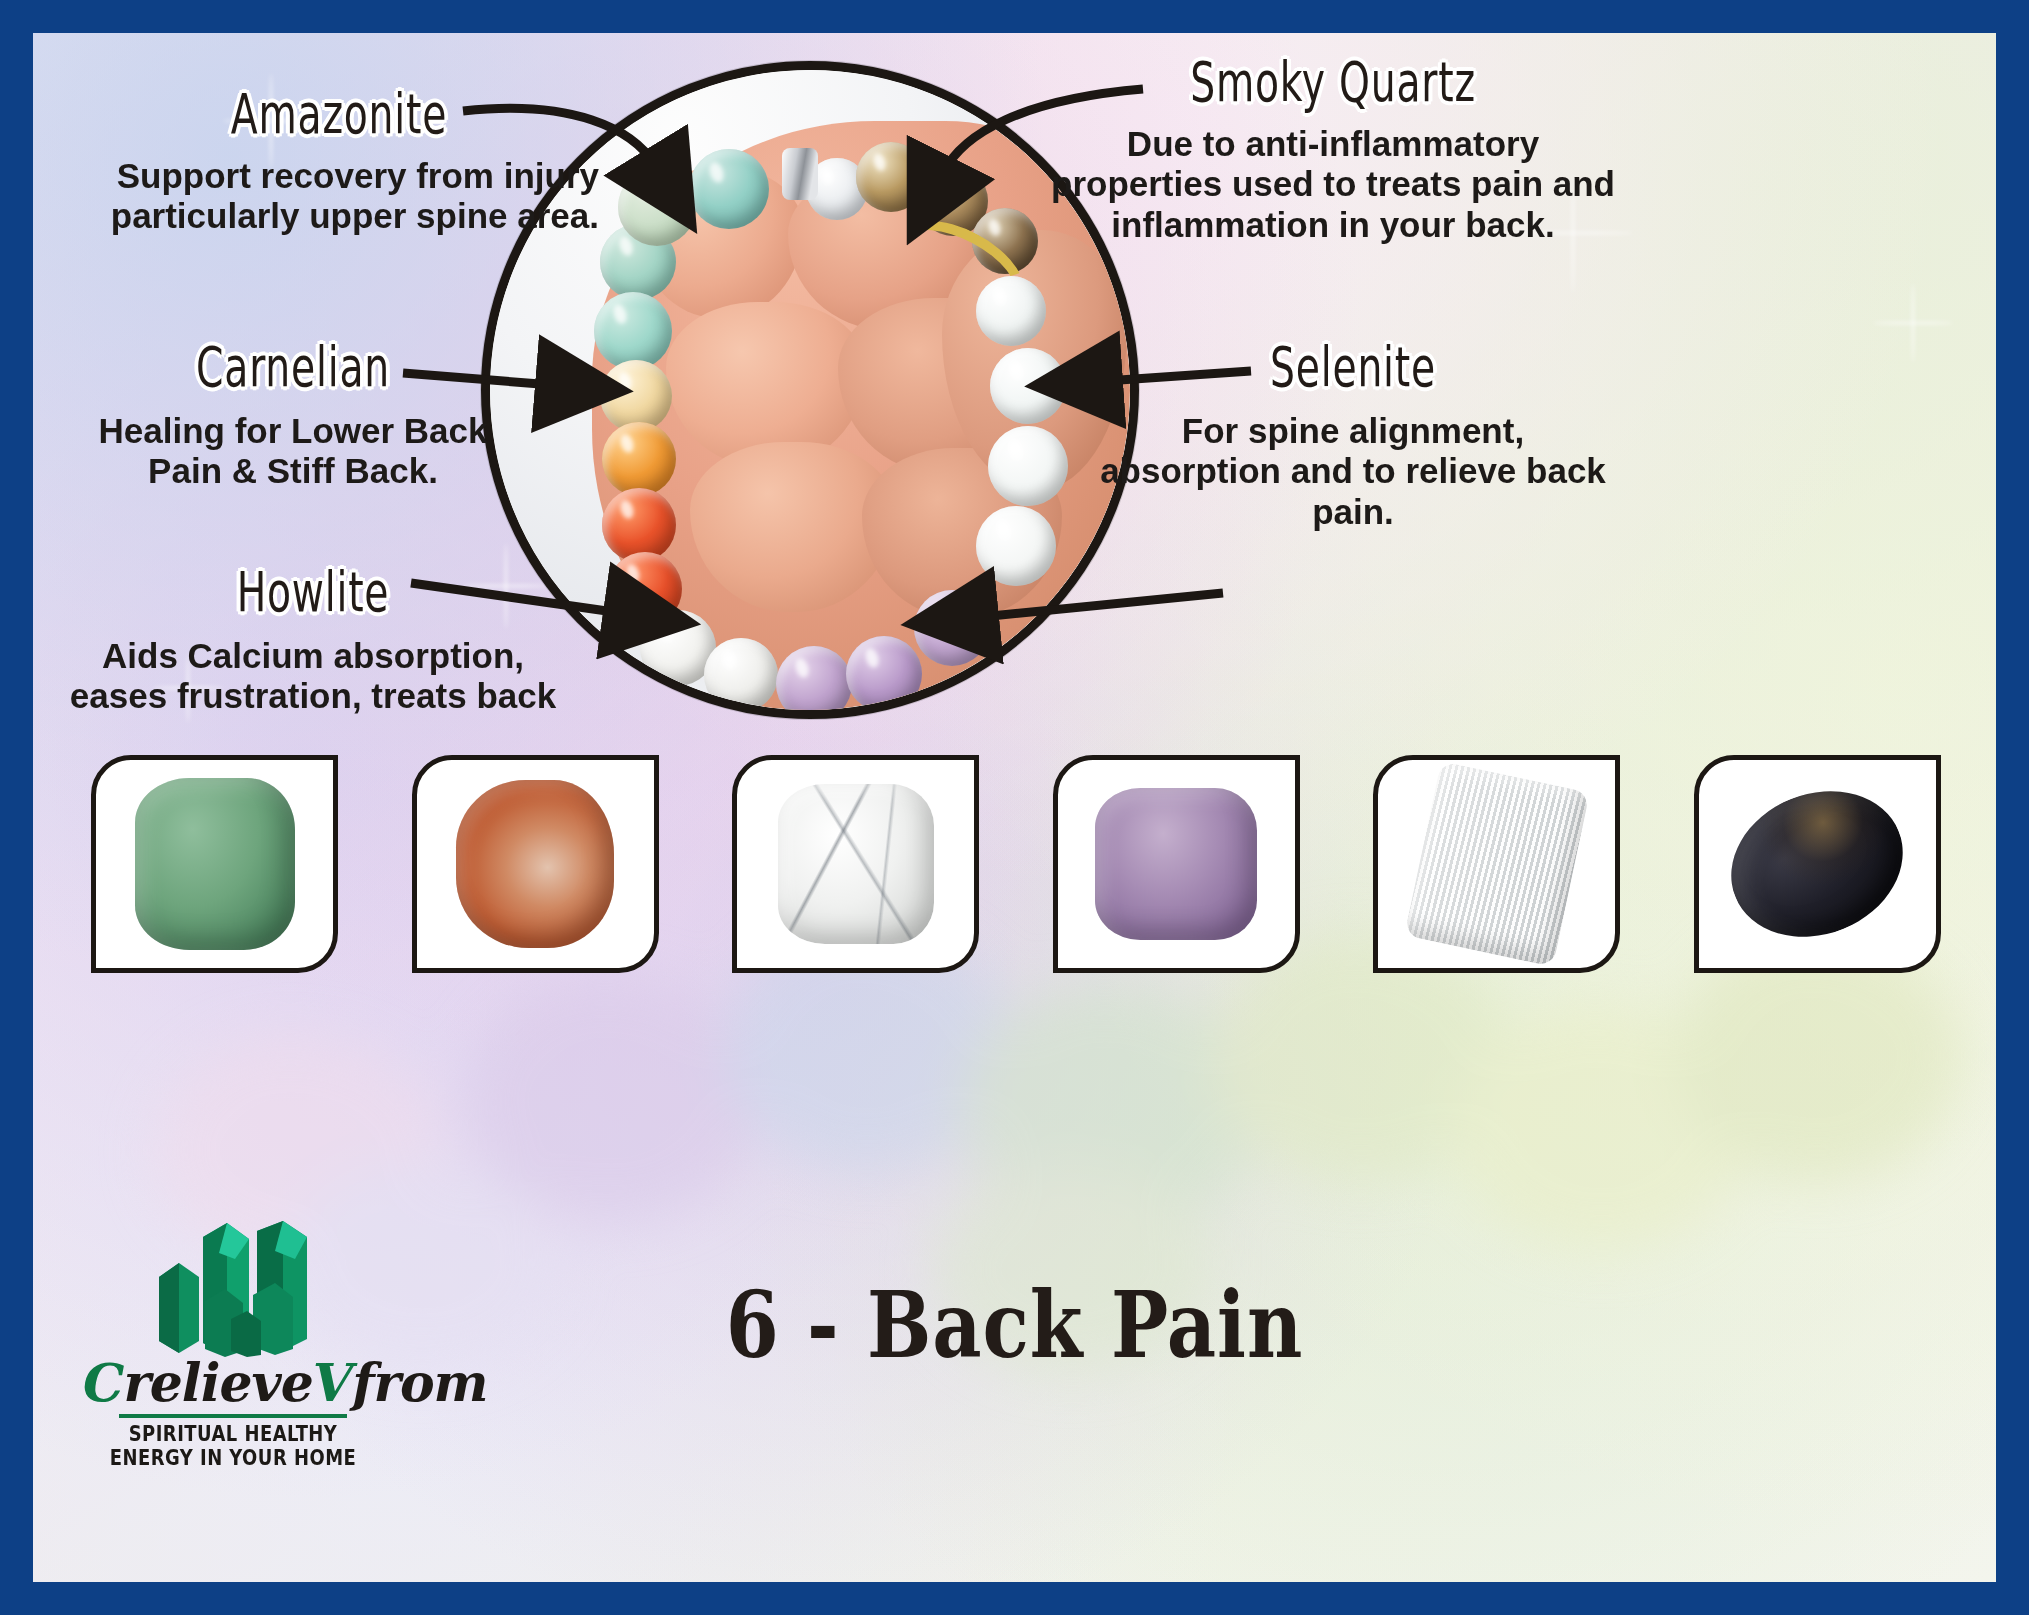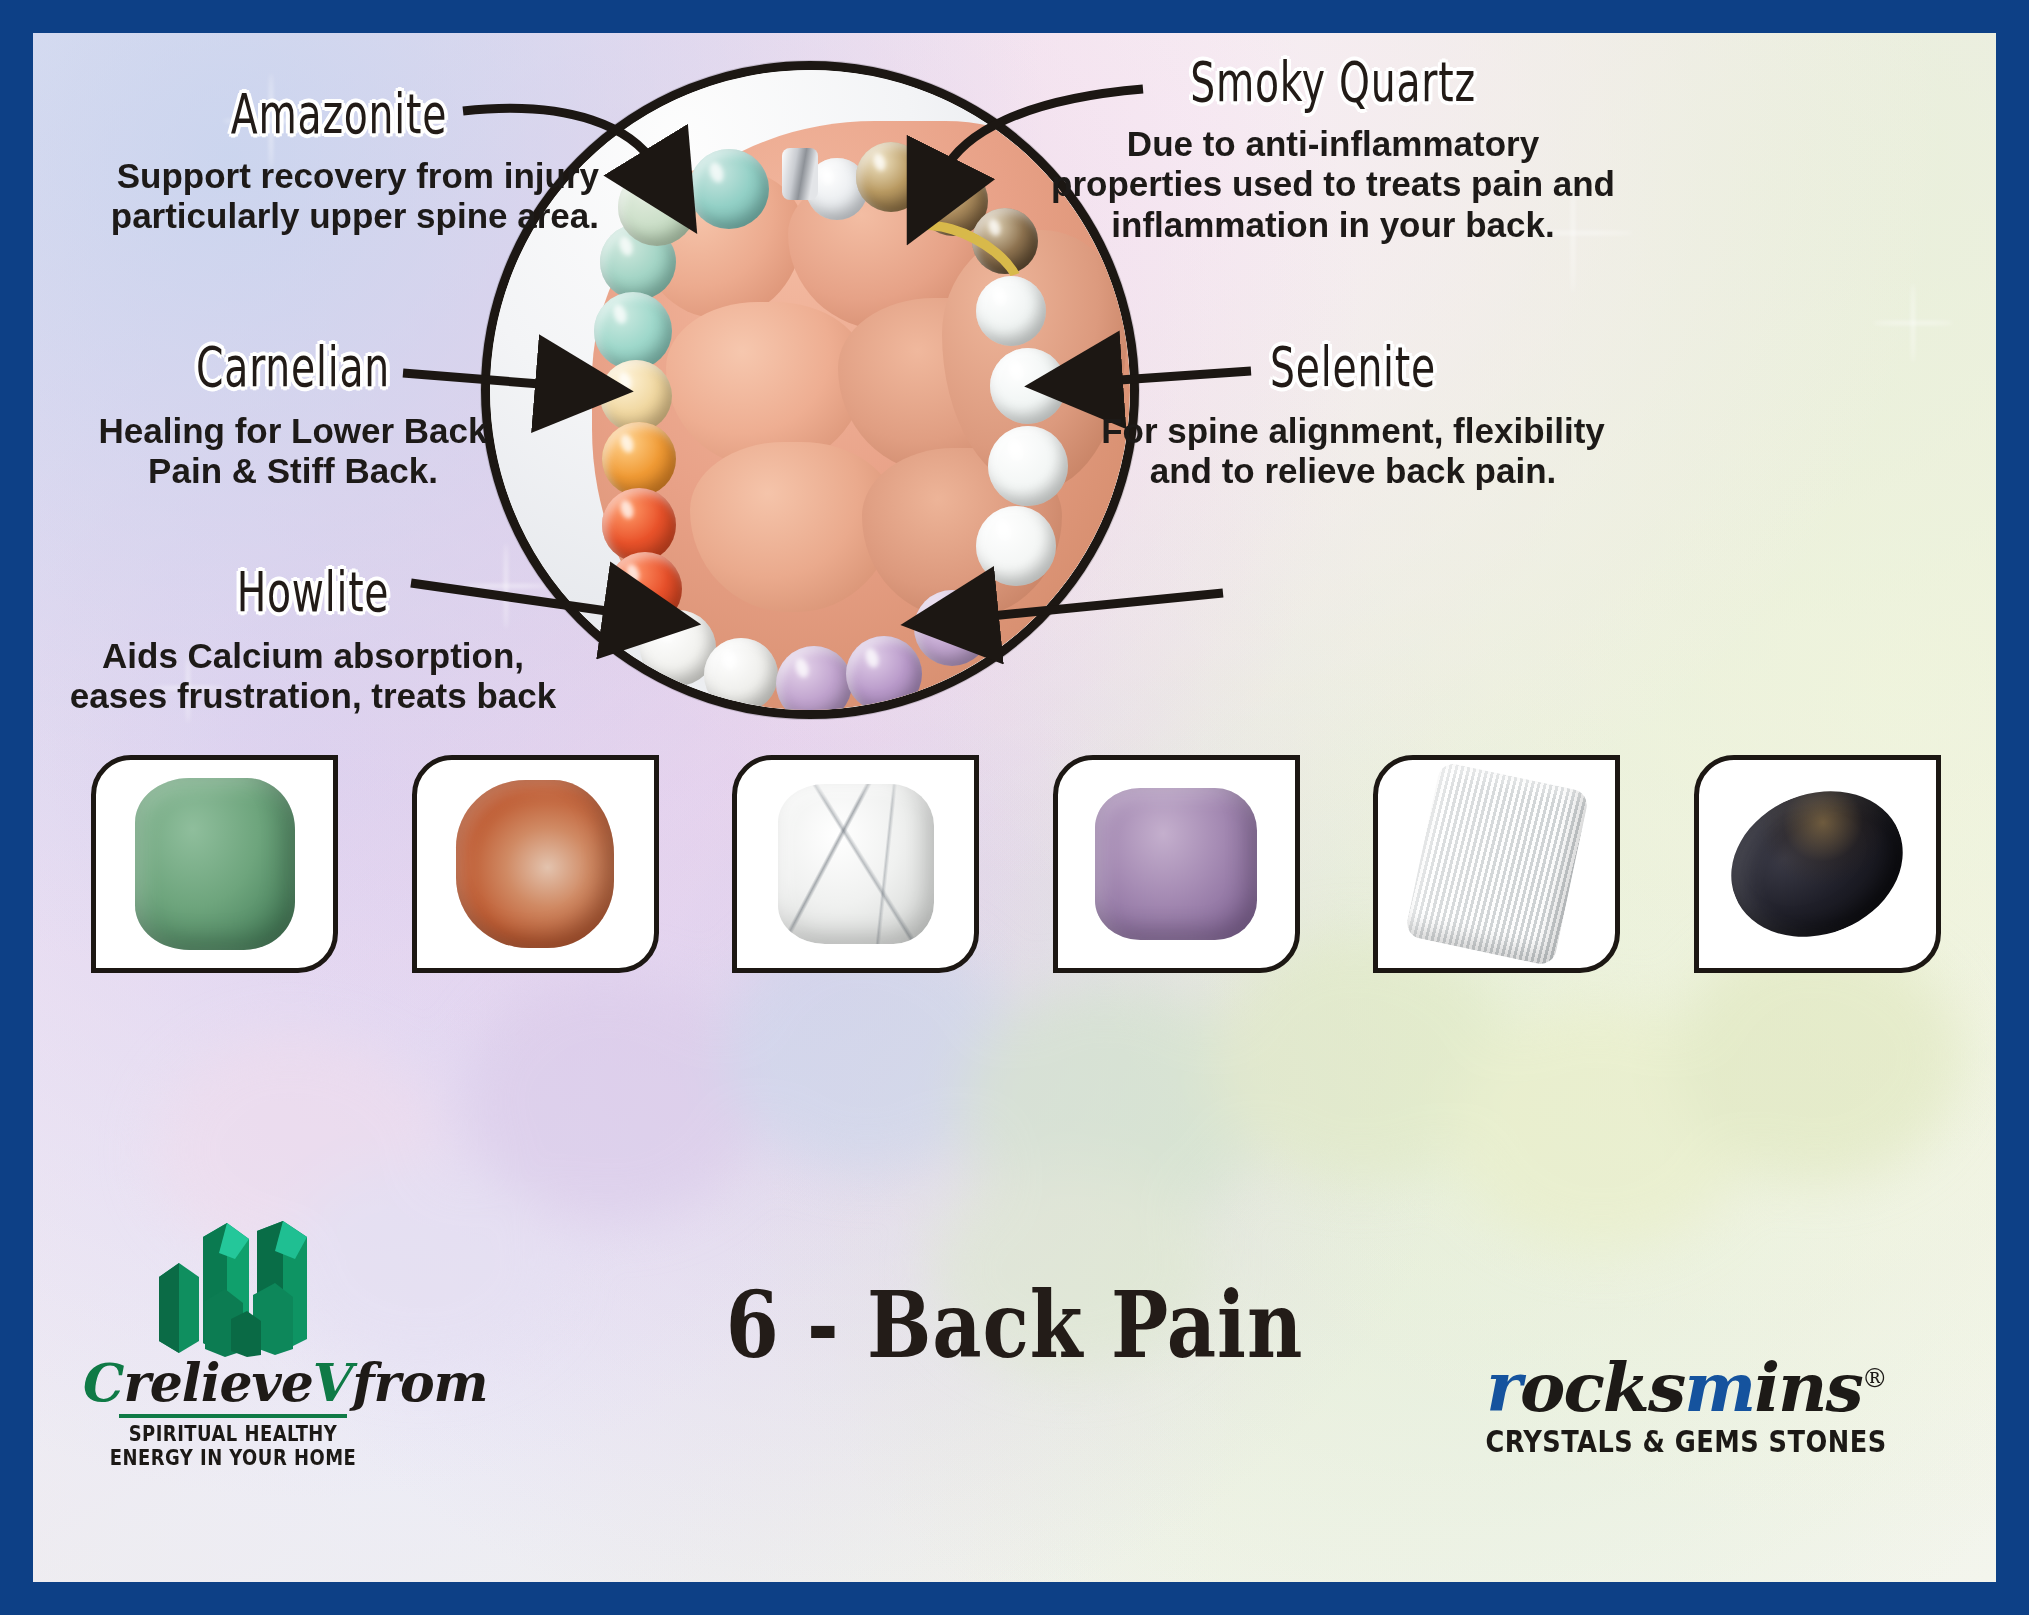--- a/index.html
+++ b/index.html
@@ -236,21 +236,21 @@
       <div class="gem-body" style="margin-top:14px;">Healing for Lower Back Pain &amp; Stiff Back.</div>
     </div>
 
     <div class="block right" style="left:1010px;top:20px;width:580px;">
       <div class="gem-title">Smoky Quartz</div>
       <div class="gem-body" style="margin-top:12px;">Due to anti-inflammatory properties used to treats pain and inflammation in your back.</div>
     </div>
 
     <div class="block right" style="left:1060px;top:305px;width:520px;">
       <div class="gem-title">Selenite</div>
-      <div class="gem-body" style="margin-top:14px;">For spine alignment, flexibility and to relieve back pain.</div>
+      <div class="gem-body" style="margin-top:14px;">For spine alignment, absorption and to relieve back pain.</div>
     </div>
 
 
     <div class="swatch-strip" style="left:58px;top:722px;width:1850px;">
 
       <div class="swatch">
         <div class="stone" style="width:160px;height:172px;border-radius:34% 30% 32% 34%/26% 30% 28% 26%;
                     background:radial-gradient(ellipse at 36% 30%,#8fbe9c 0%,#6ea57d 45%,#4e8761 78%,#3c6f4e 100%);
                     box-shadow:inset -10px -12px 24px rgba(0,0,0,.22), inset 8px 8px 20px rgba(255,255,255,.25);"></div>
       </div>
@@ -313,19 +313,15 @@
           <polygon points="108,100 124,92 138,102 138,136 124,138 108,132" fill="#0a6a45"></polygon>
         </g>
       </svg>
       <div class="cv-script">
         <span class="g">C</span><span>relieve</span><span class="g">V</span><span>from</span>
       </div>
       <div class="cv-rule"></div>
       <div class="cv-tag">SPIRITUAL HEALTHY ENERGY IN YOUR HOME</div>
     </div>
 
-    <div class="rm-logo" style="right:30px;top:1320px;width:560px;">
-      <div class="rm-script"><span class="b">r</span><span>ocks</span><span class="b">m</span><span>ins</span><span class="rm-reg">®</span></div>
-      <div class="rm-tag">CRYSTALS &amp; GEMS STONES</div>
-    </div>
 
   </div>
 </div>
 
 </body></html>

